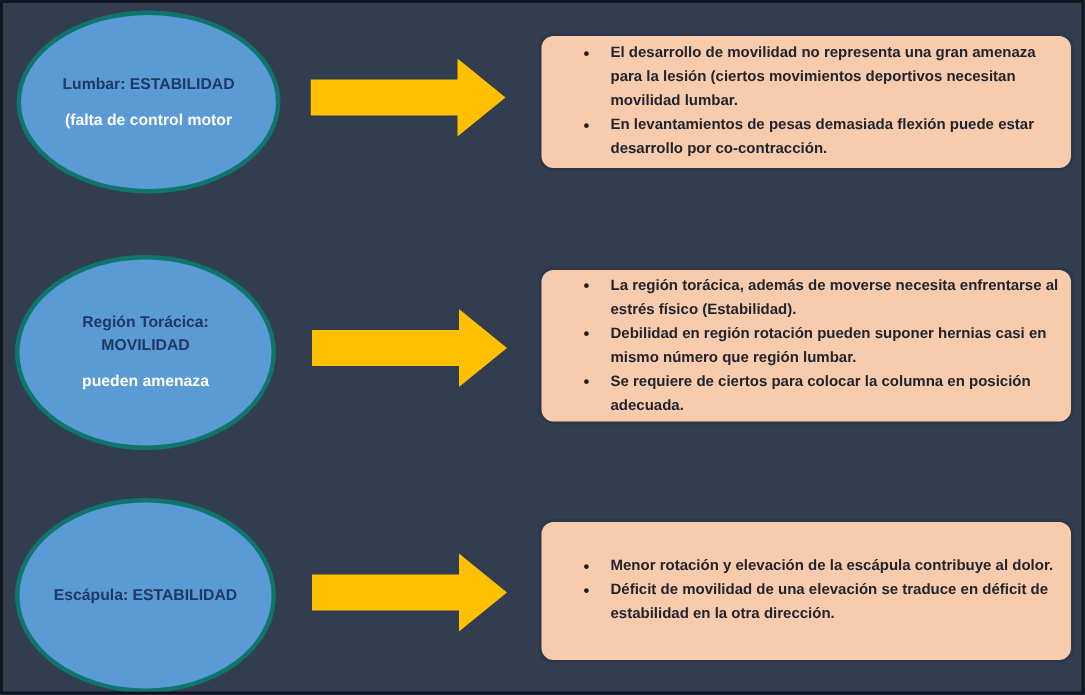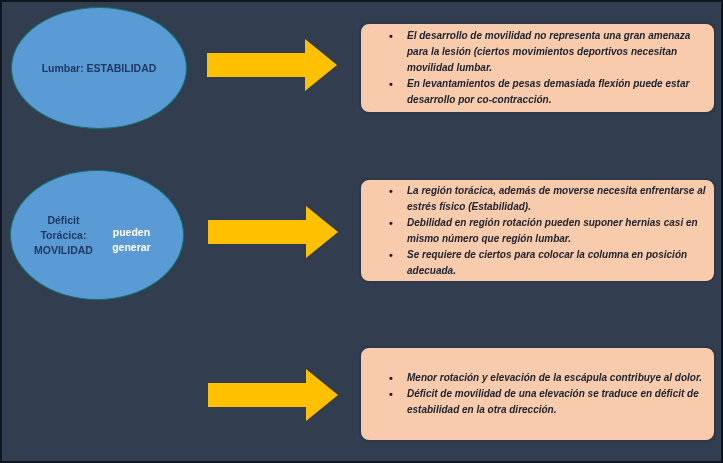--- a/index.html
+++ b/index.html
@@ -15,24 +15,24 @@
     border: 2px solid #10161F;
     box-sizing: border-box;
     overflow: hidden;
     font-family: "Liberation Sans", sans-serif;
     font-weight: bold;
   }
   
   .ellipse {
     position: absolute;
     background: #5B9BD5;
-    border: 1px solid #0f766e;
+    border: 3px solid #0f766e;
     border-radius: 50%;
     display: flex;
-    flex-direction: row;
+    flex-direction: column;
     align-items: center;
     justify-content: center;
     text-align: center;
     box-sizing: border-box;
     padding: 0 18px;
   }
   .ellipse .title-line {
     color: #1F3864;
     font-size: 10.5px;
     line-height: 15px;
@@ -87,33 +87,33 @@
     flex: 0 0 18px;
     color: #1C1C28;
     font-size: 11px;
     line-height: 16px;
   }
   .infobox .btext {
     flex: 1 1 auto;
     color: #20242E;
     font-size: 10px;
     line-height: 16px;
-    font-style: italic;
   }
 </style>
 </head>
 <body>
 
 <div class="canvas">
 
   <div class="ellipse e1">
     <div class="title-block">
       <div class="title-line">Lumbar: ESTABILIDAD</div>
     </div>
     <div class="subtitle-block">
+      <div class="subtitle-line">(falta de control motor</div>
     </div>
   </div>
 
   <div class="arrow a1">
     <svg viewBox="0 0 130 52" preserveAspectRatio="none" aria-hidden="true">
       <polygon points="0,14 98,14 98,0 130,26 98,52 98,38 0,38"></polygon>
     </svg>
   </div>
 
   <div class="infobox b1">
@@ -124,25 +124,25 @@
       </li>
       <li>
         <span class="dot">•</span>
         <span class="btext">En levantamientos de pesas demasiada flexión puede estar desarrollo por co-contracción.</span>
       </li>
     </ul>
   </div>
 
   <div class="ellipse e2">
     <div class="title-block">
-      <div class="title-line">Déficit Torácica:</div>
+      <div class="title-line">Región Torácica:</div>
       <div class="title-line">MOVILIDAD</div>
     </div>
     <div class="subtitle-block">
-      <div class="subtitle-line">pueden generar</div>
+      <div class="subtitle-line">pueden amenaza</div>
     </div>
   </div>
 
   <div class="arrow a2">
     <svg viewBox="0 0 130 52" preserveAspectRatio="none" aria-hidden="true">
       <polygon points="0,14 98,14 98,0 130,26 98,52 98,38 0,38"></polygon>
     </svg>
   </div>
 
   <div class="infobox b2">
@@ -155,20 +155,25 @@
         <span class="dot">•</span>
         <span class="btext">Debilidad en región rotación pueden suponer hernias casi en mismo número que región lumbar.</span>
       </li>
       <li>
         <span class="dot">•</span>
         <span class="btext">Se requiere de ciertos para colocar la columna en posición adecuada.</span>
       </li>
     </ul>
   </div>
 
+  <div class="ellipse e3">
+    <div class="title-block">
+      <div class="title-line">Escápula: ESTABILIDAD</div>
+    </div>
+  </div>
 
   <div class="arrow a3">
     <svg viewBox="0 0 130 52" preserveAspectRatio="none" aria-hidden="true">
       <polygon points="0,14 98,14 98,0 130,26 98,52 98,38 0,38"></polygon>
     </svg>
   </div>
 
   <div class="infobox b3">
     <ul>
       <li>

